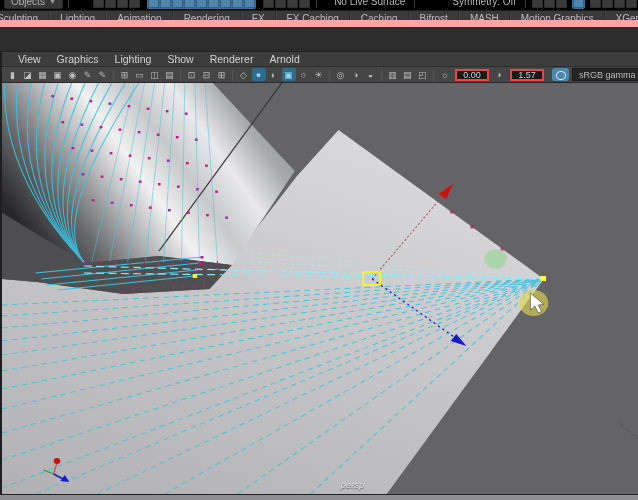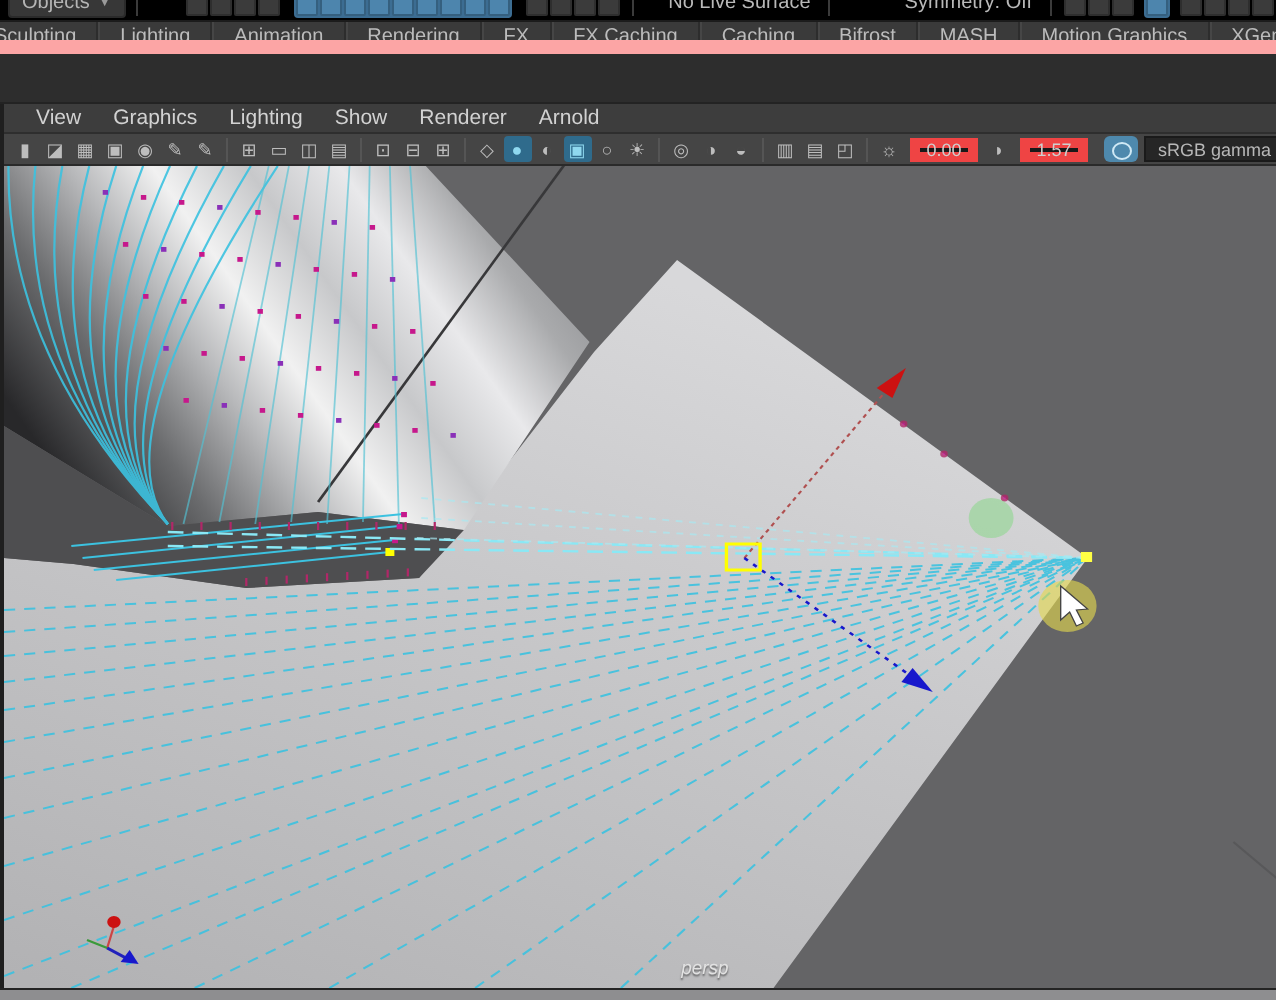--- a/index.html
+++ b/index.html
@@ -30,21 +30,21 @@
   .side-panel { position:relative; width:22px; background:#383838; border-right:2px solid #1f1f1f; }
   .panel-expand { position:absolute; bottom:2px; left:4px; font-size:8px; color:#9a9a9a; cursor:pointer; }
 
   .viewport { position:relative; flex:1; display:flex; flex-direction:column; background:#393939; }
   .vp-menubar { height:15px; background:#3d3d3d; display:flex; align-items:center; padding-left:8px; border-bottom:1px solid #2e2e2e; }
   .vp-menu-item { font-size:10.5px; color:#d2d2d2; padding:0 8px; cursor:default; }
   .vp-toolbar { height:16px; background:#454545; display:flex; align-items:center; padding:0 3px; border-bottom:1px solid #2a2a2a; overflow:hidden; }
   .tb-icon { width:14px; height:13px; display:flex; align-items:center; justify-content:center; font-size:9px; color:#bdbdbd; border-radius:2px; margin:0 0.5px; cursor:pointer; }
   .tb-icon.hl { background:#2f6b8c; color:#8fd8ef; }
   .tb-icon.sep { width:1px; height:12px; background:#303030; border-right:1px solid #555; margin:0 3px; border-radius:0; cursor:default; }
-  .tb-field { width:34px; height:12px; background:#191919; border:5px solid #ef4444; color:#cfcfcf; font-size:9px; display:flex; align-items:center; justify-content:center; margin:0 3px; }
+  .tb-field { width:34px; height:12px; background:#191919; border:2px solid #ef4444; color:#cfcfcf; font-size:9px; display:flex; align-items:center; justify-content:center; margin:0 3px; }
   .tb-toggle { width:17px; height:13px; background:#4e89ad; border-radius:3px; margin:0 3px 0 5px; position:relative; cursor:pointer; }
   .tb-toggle::after { content:""; position:absolute; left:4px; top:3px; width:8px; height:7px; border:1.5px solid #cfe9f5; border-radius:50%; }
   .tb-dropdown { width:118px; height:13px; background:#262626; border:1px solid #1a1a1a; display:flex; align-items:center; font-size:9px; color:#b8b8b8; cursor:pointer; }
   .tb-dropdown .lbl { flex:1; padding-left:6px; white-space:nowrap; overflow:hidden; }
 
   .vp-scene { position:relative; flex:1; overflow:hidden; }
   .vp-scene svg { display:block; width:100%; height:100%; }
   .persp-label { position:absolute; left:49%; bottom:4px; font-size:9.5px; color:#e2e2e2; text-shadow:0 1px 1px #00000088; pointer-events:none;font-style:italic; }
 
   .bottom-line { height:1px; background:#242424; }

